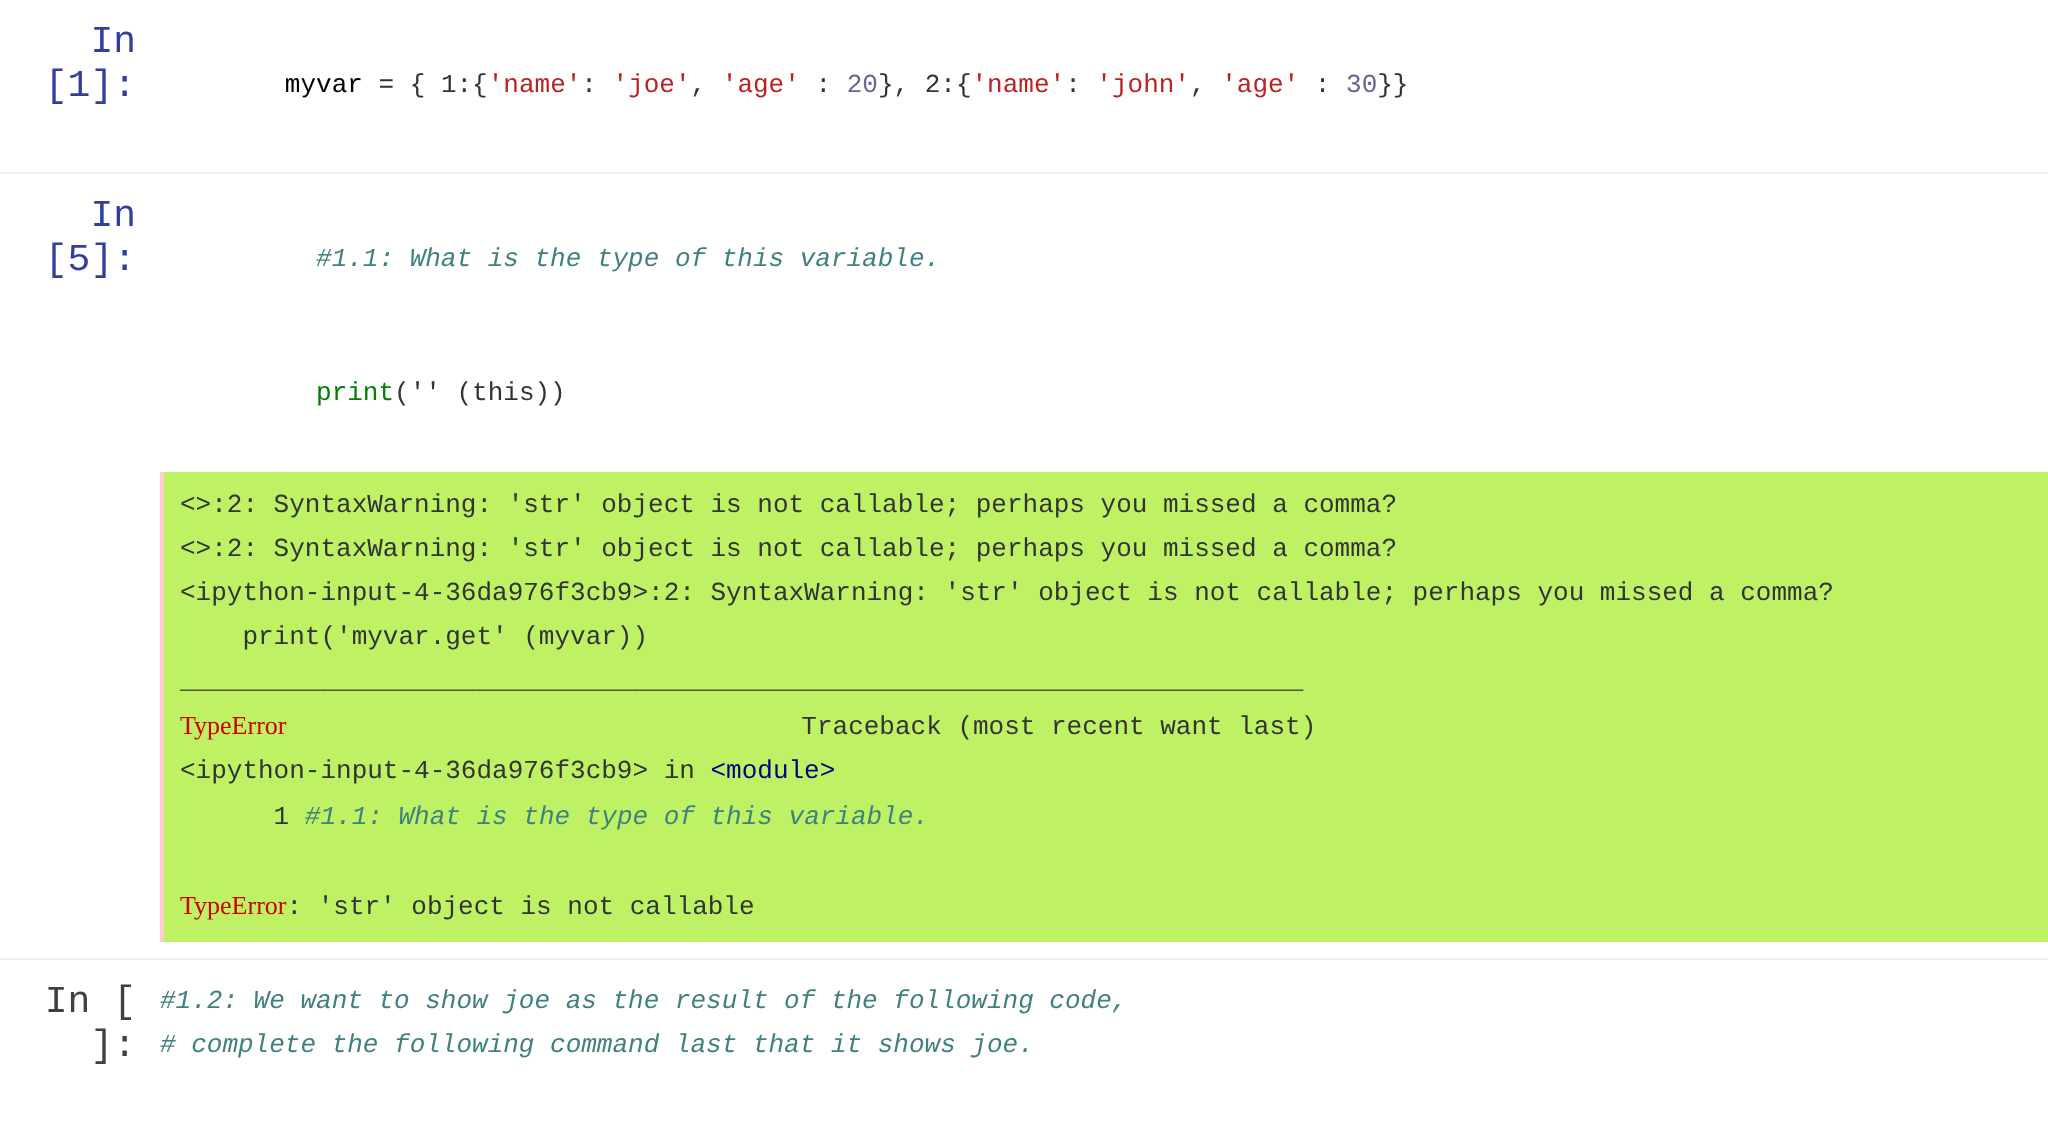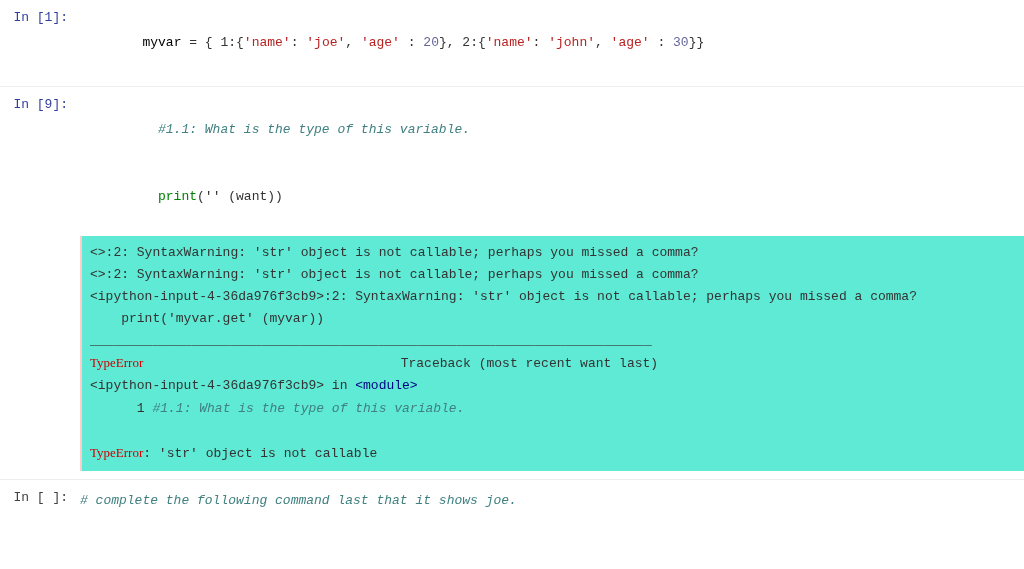--- a/index.html
+++ b/index.html
@@ -21,31 +21,31 @@
       border-bottom: 1px solid #eee;
       padding: 8px 0;
     }
     .cell-label {
       width: 80px;
       min-width: 80px;
       text-align: right;
       padding-right: 12px;
       padding-top: 2px;
       color: #666;
-      font-size: 13px;
+      font-size: 19px;
       font-family: 'Courier New', monospace;
       flex-shrink: 0;
     }
     .cell-content {
       flex: 1;
       padding: 2px 8px 2px 0;
       line-height: 1.6;
     }
     .output-error {
-      background: #5eead4;
+      background: #bef264;
       border-left: 2px solid #ffcccc;
       padding: 6px 8px;
       margin-top: 4px;
     }
     .code-line {
       white-space: pre;
       line-height: 1.7;
     } 
     .str { color: #ba2121; } 
     .num { color: #666699; } 
@@ -71,28 +71,28 @@
     <div class="cell-content">
       <div class="code-line">
         <span class="var">myvar</span><span class="plain"> = { 1:{</span><span class="key">'name'</span><span class="plain">: </span><span class="str">'joe'</span><span class="plain">, </span><span class="key">'age'</span><span class="plain"> : </span><span class="num">20</span><span class="plain">}, 2:{</span><span class="key">'name'</span><span class="plain">: </span><span class="str">'john'</span><span class="plain">, </span><span class="key">'age'</span><span class="plain"> : </span><span class="num">30</span><span class="plain">}}</span>
       </div>
     </div>
   </div>
 
   <div class="cell" style="flex-direction:column; padding: 8px 0 0 0;">
     <div style="display:flex; flex-direction:row;">
       <div class="cell-label">
-        <span style="color:#303f9f;">In [9]:</span>
+        <span style="color:#303f9f;">In [5]:</span>
       </div>
       <div class="cell-content">
         <div class="code-line">
           <span class="comment">#1.1: What is the type of this variable.</span>
         </div>
         <div class="code-line">
-          <span class="builtin">print</span><span class="plain">('' (want))</span>
+          <span class="builtin">print</span><span class="plain">('' (this))</span>
         </div>
       </div>
     </div>
 
     <div class="output-error" style="margin-left:80px; margin-right:0; margin-bottom:8px;">
       <div class="code-line"><span class="err-text">&lt;&gt;:2: SyntaxWarning: 'str' object is not callable; perhaps you missed a comma?</span></div>
       <div class="code-line"><span class="err-text">&lt;&gt;:2: SyntaxWarning: 'str' object is not callable; perhaps you missed a comma?</span></div>
       <div class="code-line"><span class="err-text">&lt;ipython-input-4-36da976f3cb9&gt;:2: SyntaxWarning: 'str' object is not callable; perhaps you missed a comma?</span></div>
       <div class="code-line"><span class="err-text">    print('myvar.get' (myvar))</span></div>
       <div class="code-line"><span class="err-text">________________________________________________________________________</span></div>
@@ -102,20 +102,21 @@
       <div class="code-line">&nbsp;</div>
       <div class="code-line"><span class="err-red">TypeError</span><span class="err-text">: 'str' object is not callable</span></div>
     </div>
   </div>
 
   <div class="cell">
     <div class="cell-label">
       <span style="color:#404040;">In [ ]:</span>
     </div>
     <div class="cell-content">
+      <div class="code-line"><span class="comment">#1.2: We want to show joe as the result of the following code,</span></div>
       <div class="code-line"><span class="comment"># complete the following command last that it shows joe.</span></div>
       <div class="code-line">
         
       </div>
     </div>
   </div>
 
 </div>
 
 </body></html>

